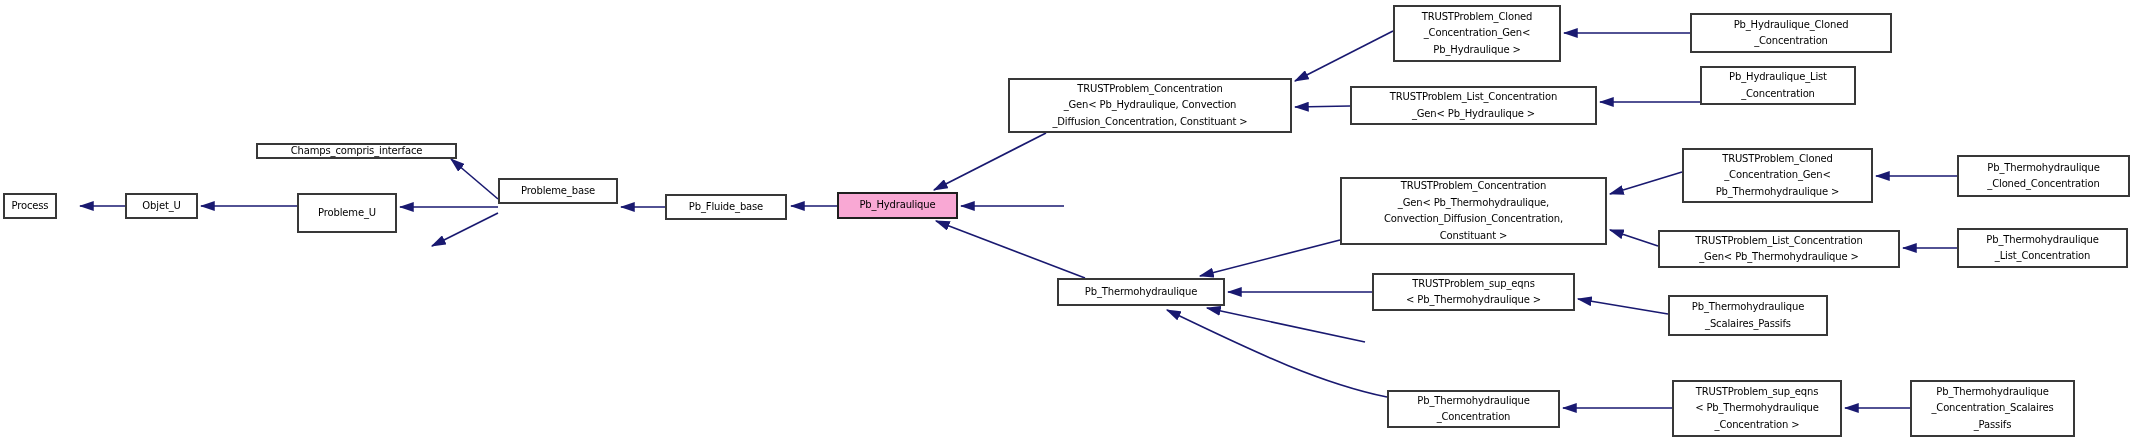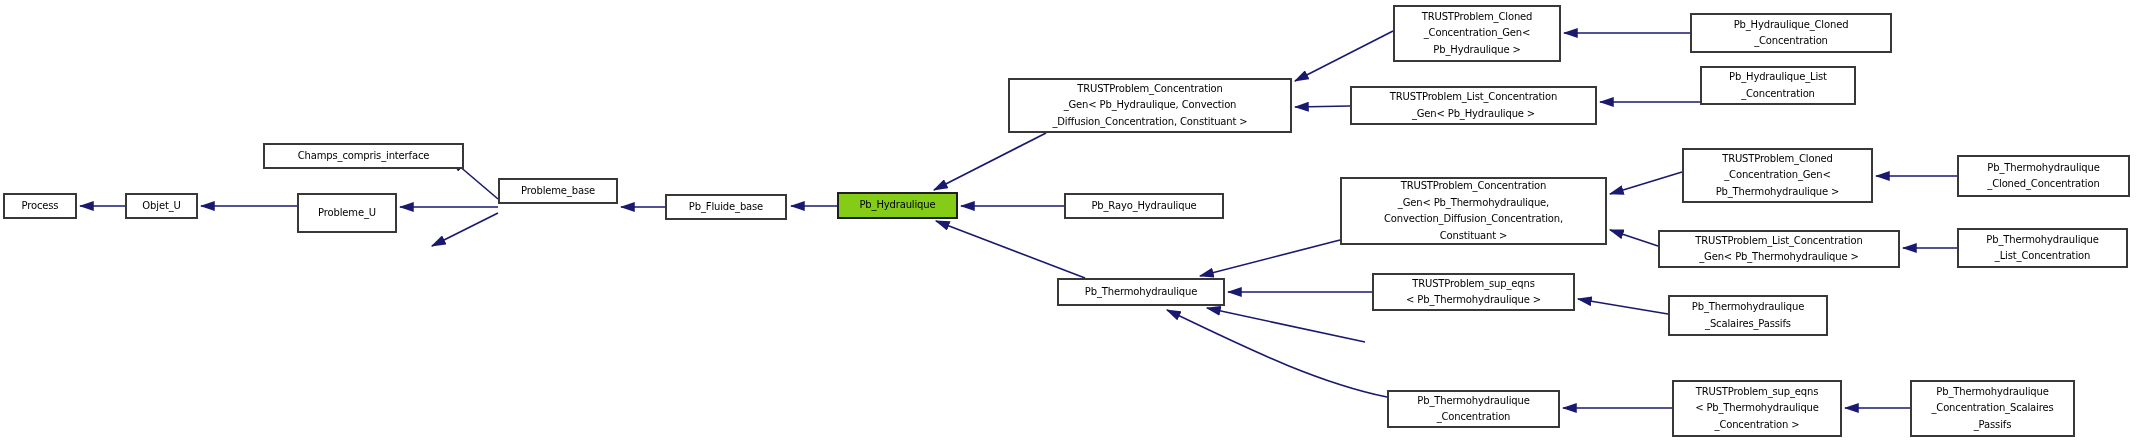--- a/index.html
+++ b/index.html
@@ -22,21 +22,21 @@
     letter-spacing:-0.15px;
     display:flex;
     align-items:center;
     justify-content:center;
     text-align:center;
     white-space:pre-line;
     padding:0 2px;
     cursor:pointer;
   }
   .node.highlight{
-    background:#84cc16;
+    background:#f9a8d4;
     border-color:#1f1f1f;
   }
 </style>
 </head>
 <body>
 
 <div class="canvas">
 
   <svg class="edges" viewBox="0 0 2141 443" xmlns="http://www.w3.org/2000/svg">
     <defs>
@@ -66,31 +66,30 @@
       <line x1="1957" y1="248" x2="1903" y2="248" marker-end="url(#arrow)"></line>
       <line x1="1372" y1="292" x2="1228" y2="292" marker-end="url(#arrow)"></line>
       <line x1="1668" y1="314" x2="1578" y2="299" marker-end="url(#arrow)"></line>
       <line x1="1365" y1="342" x2="1207" y2="308" marker-end="url(#arrow)"></line>
       <path d="M1387,397 C1310,381 1235,342 1167,310" marker-end="url(#arrow)"></path>
       <line x1="1672" y1="408" x2="1563" y2="408" marker-end="url(#arrow)"></line>
       <line x1="1910" y1="408" x2="1845" y2="408" marker-end="url(#arrow)"></line>
     </g>
   </svg>
 
-  <div class="node" style="left:3px;top:193px;width:74px;height:26px">Process</div>
+  <div class="node" style="left:3px;top:193px;width:54px;height:26px">Process</div>
   <div class="node" style="left:125px;top:193px;width:73px;height:26px">Objet_U</div>
   <div class="node" style="left:297px;top:193px;width:100px;height:40px">Probleme_U</div>
-  <div class="node" style="left:263px;top:143px;width:201px;height:26px">Champs_compris_interface</div>
+  <div class="node" style="left:256px;top:143px;width:201px;height:16px">Champs_compris_interface</div>
   <div class="node" style="left:498px;top:178px;width:120px;height:26px">Probleme_base</div>
   <div class="node" style="left:665px;top:194px;width:122px;height:26px">Pb_Fluide_base</div>
   <div class="node highlight" style="left:837px;top:192px;width:121px;height:27px">Pb_Hydraulique</div>
   <div class="node" style="left:1008px;top:78px;width:284px;height:55px">TRUSTProblem_Concentration
 _Gen&lt; Pb_Hydraulique, Convection
 _Diffusion_Concentration, Constituant &gt;</div>
-  <div class="node" style="left:1064px;top:193px;width:160px;height:26px">Pb_Rayo_Hydraulique</div>
   <div class="node" style="left:1057px;top:278px;width:168px;height:28px">Pb_Thermohydraulique</div>
   <div class="node" style="left:1393px;top:5px;width:168px;height:57px">TRUSTProblem_Cloned
 _Concentration_Gen&lt;
 Pb_Hydraulique &gt;</div>
   <div class="node" style="left:1690px;top:13px;width:202px;height:40px">Pb_Hydraulique_Cloned
 _Concentration</div>
   <div class="node" style="left:1350px;top:86px;width:247px;height:39px">TRUSTProblem_List_Concentration
 _Gen&lt; Pb_Hydraulique &gt;</div>
   <div class="node" style="left:1700px;top:66px;width:156px;height:39px">Pb_Hydraulique_List
 _Concentration</div>

